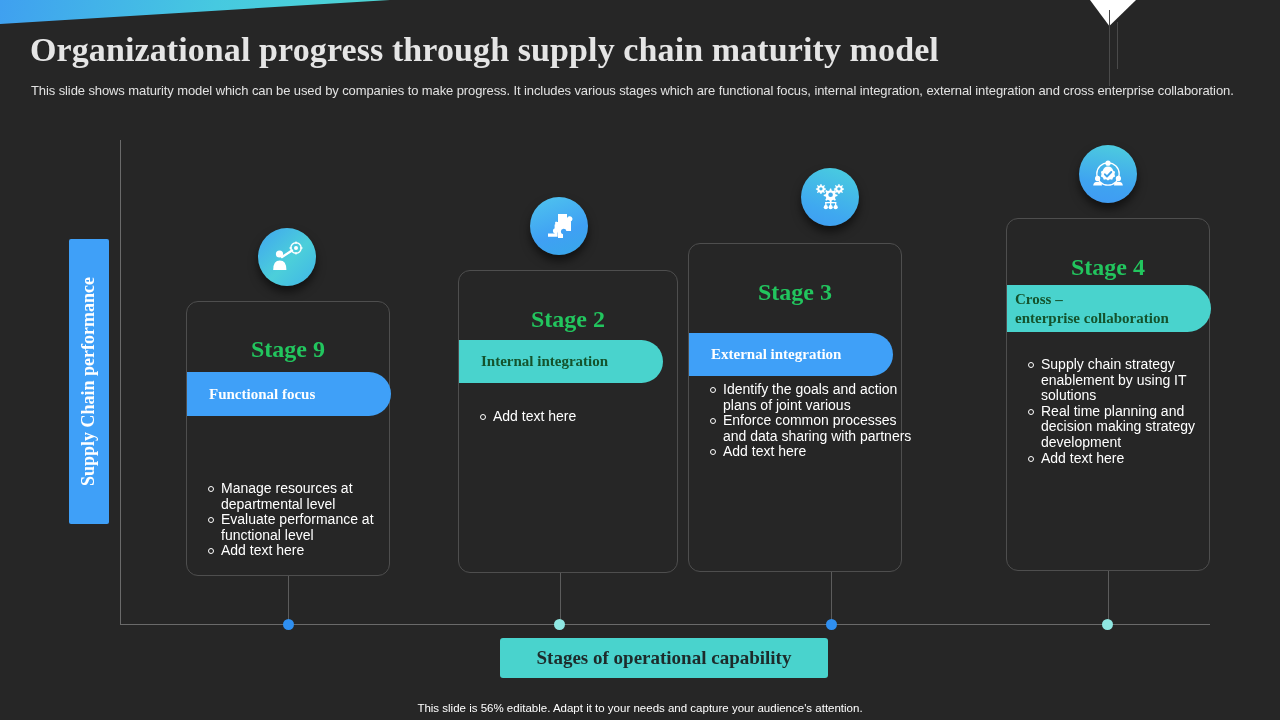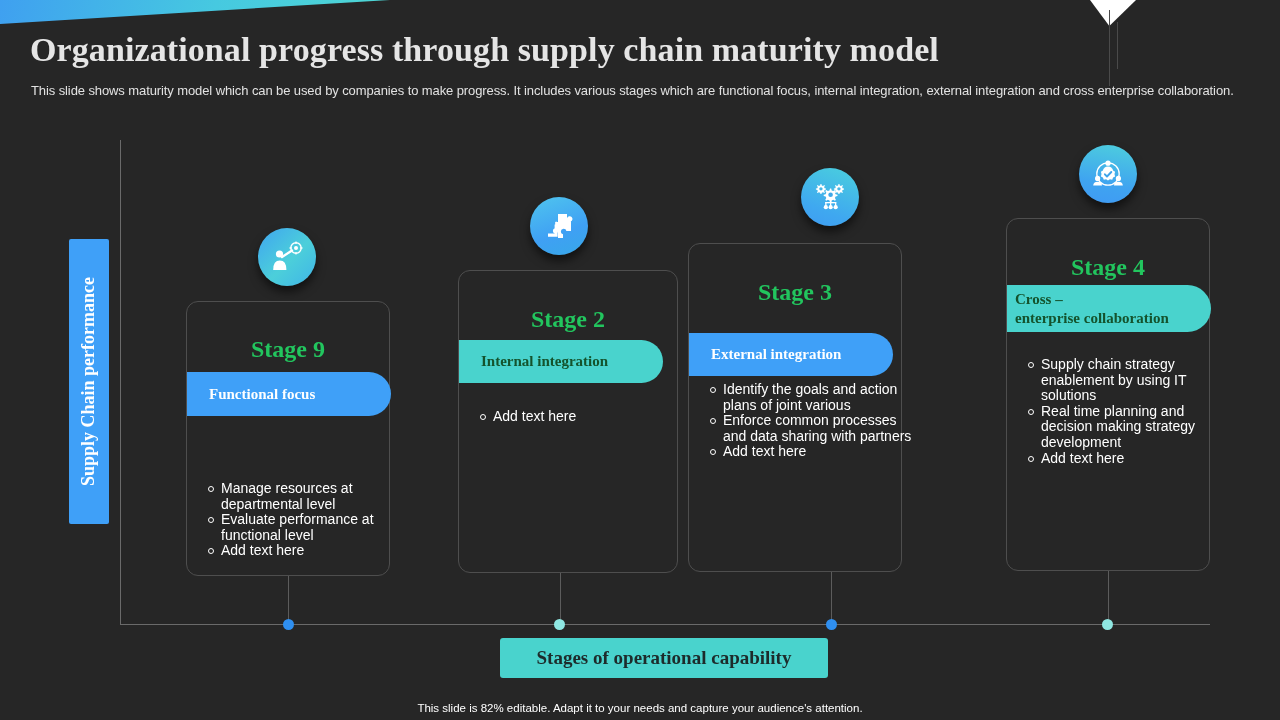--- a/index.html
+++ b/index.html
@@ -361,15 +361,15 @@
         <li>Supply chain strategy enablement by using IT solutions</li>
         <li>Real time planning and decision making strategy development</li>
         <li>Add text here</li>
       </ul>
     </div>
 
     <div class="drop-line" style="left:1108px; top:571px; height:52px;"></div>
     <div class="dot teal" style="left:1102px; top:619px;"></div>
   </div>
 
-  <div class="footer">This slide is 82% editable. Adapt it to your needs and capture your audience's attention.</div>
+  <div class="footer">This slide is 56% editable. Adapt it to your needs and capture your audience's attention.</div>
 
 </div>
 
 </body></html>

